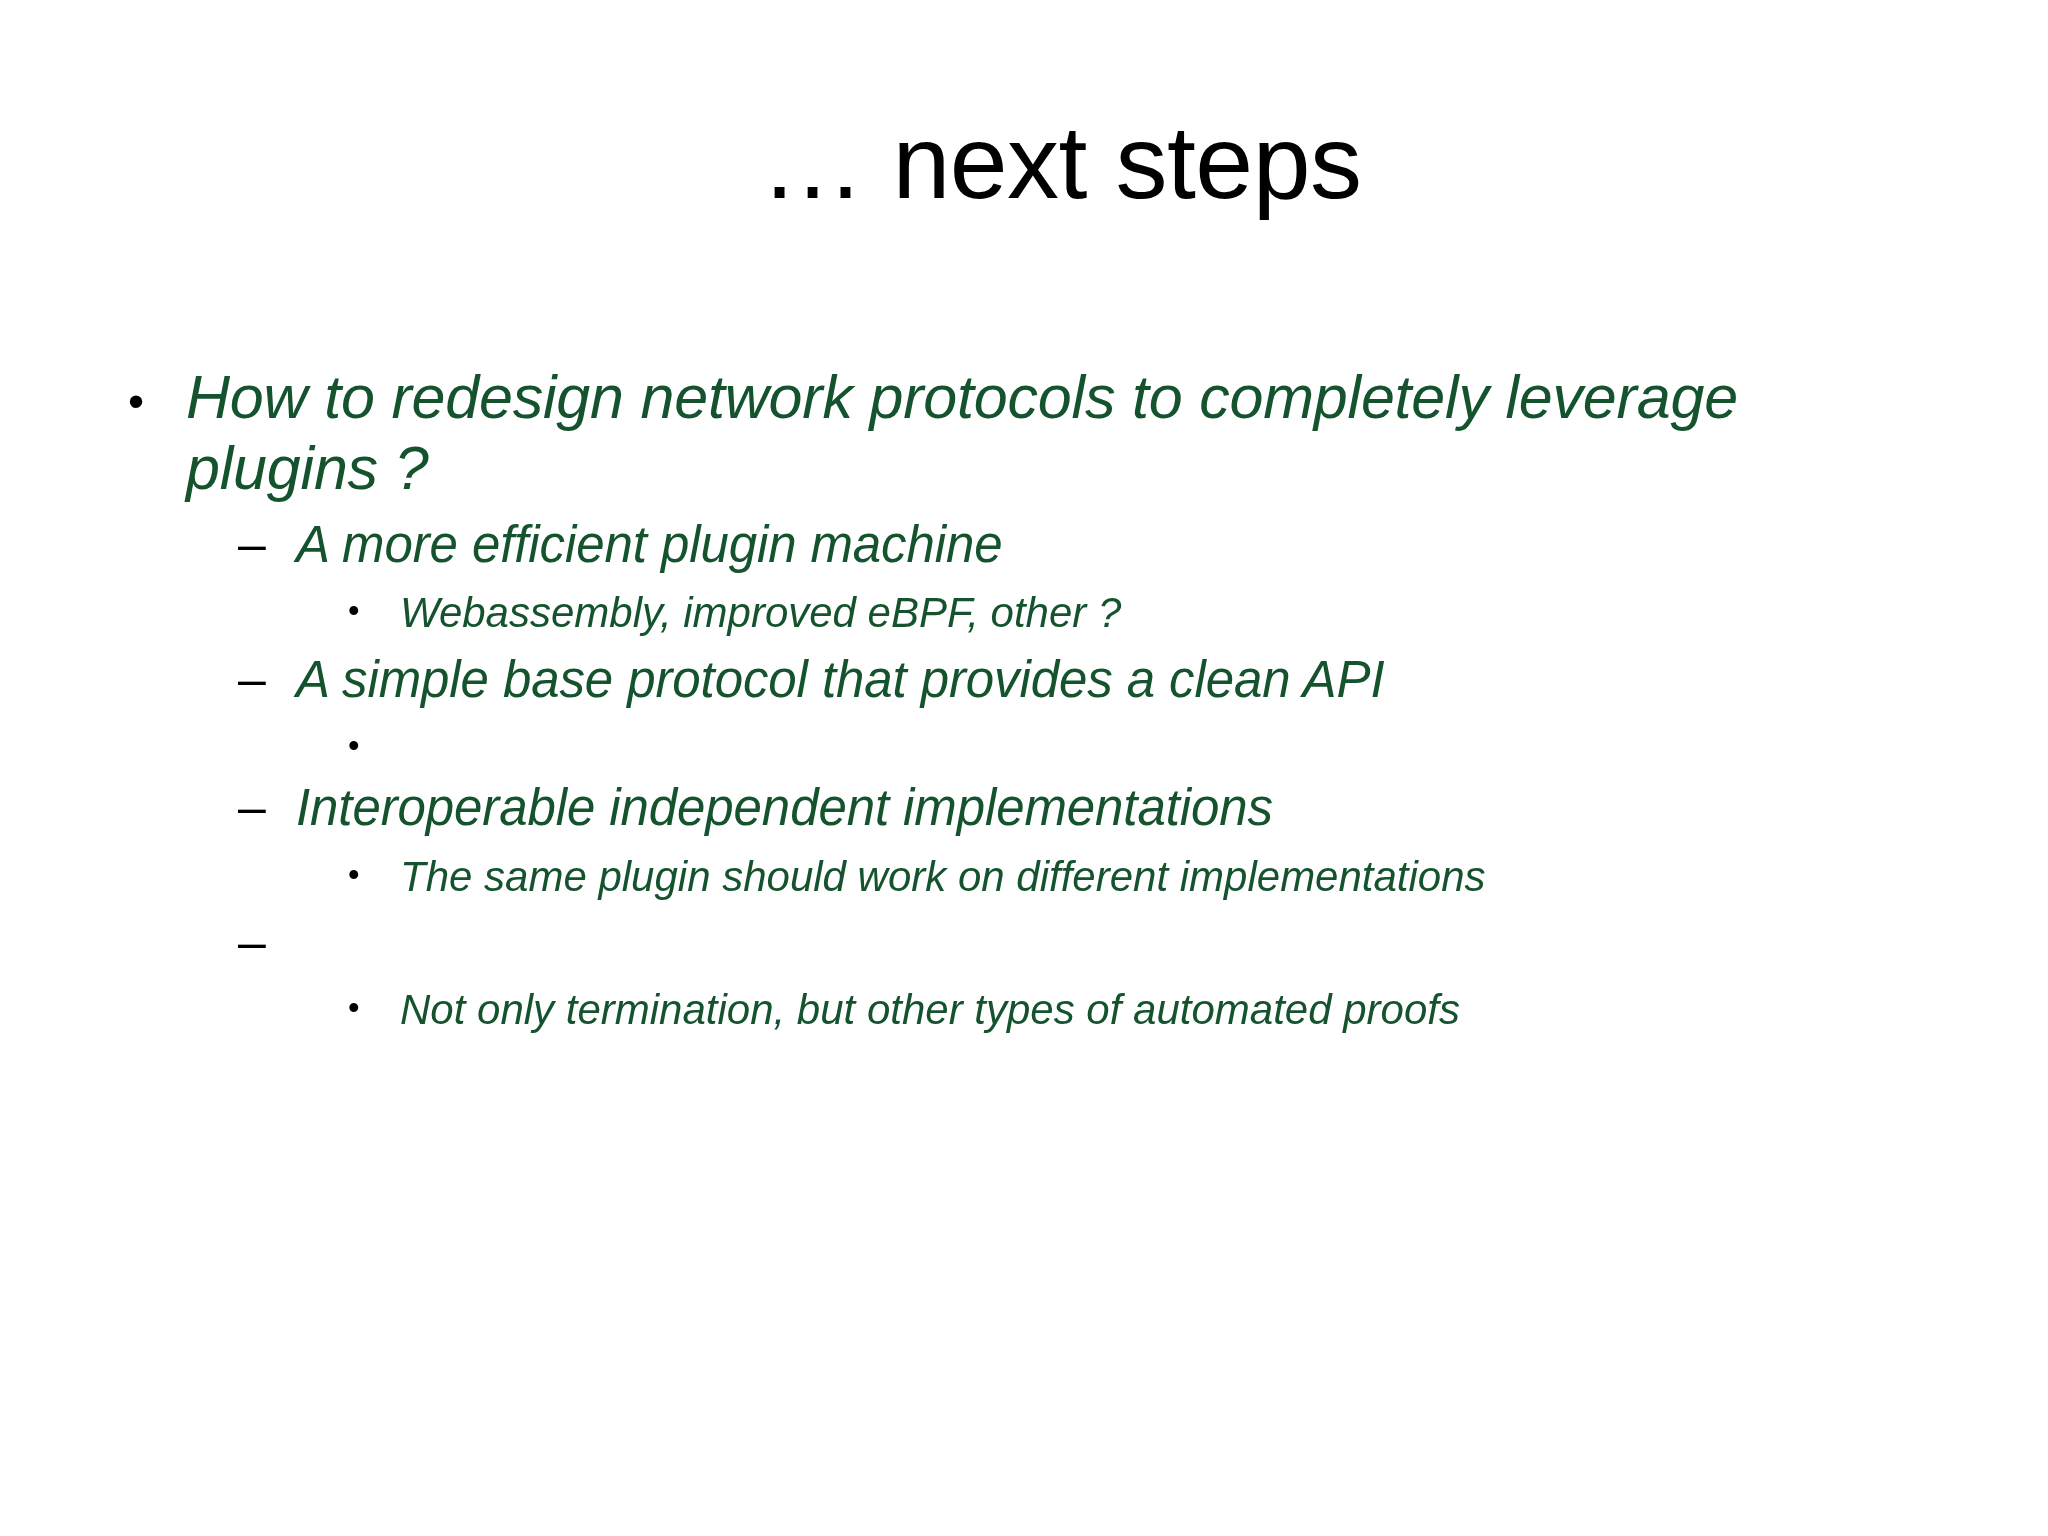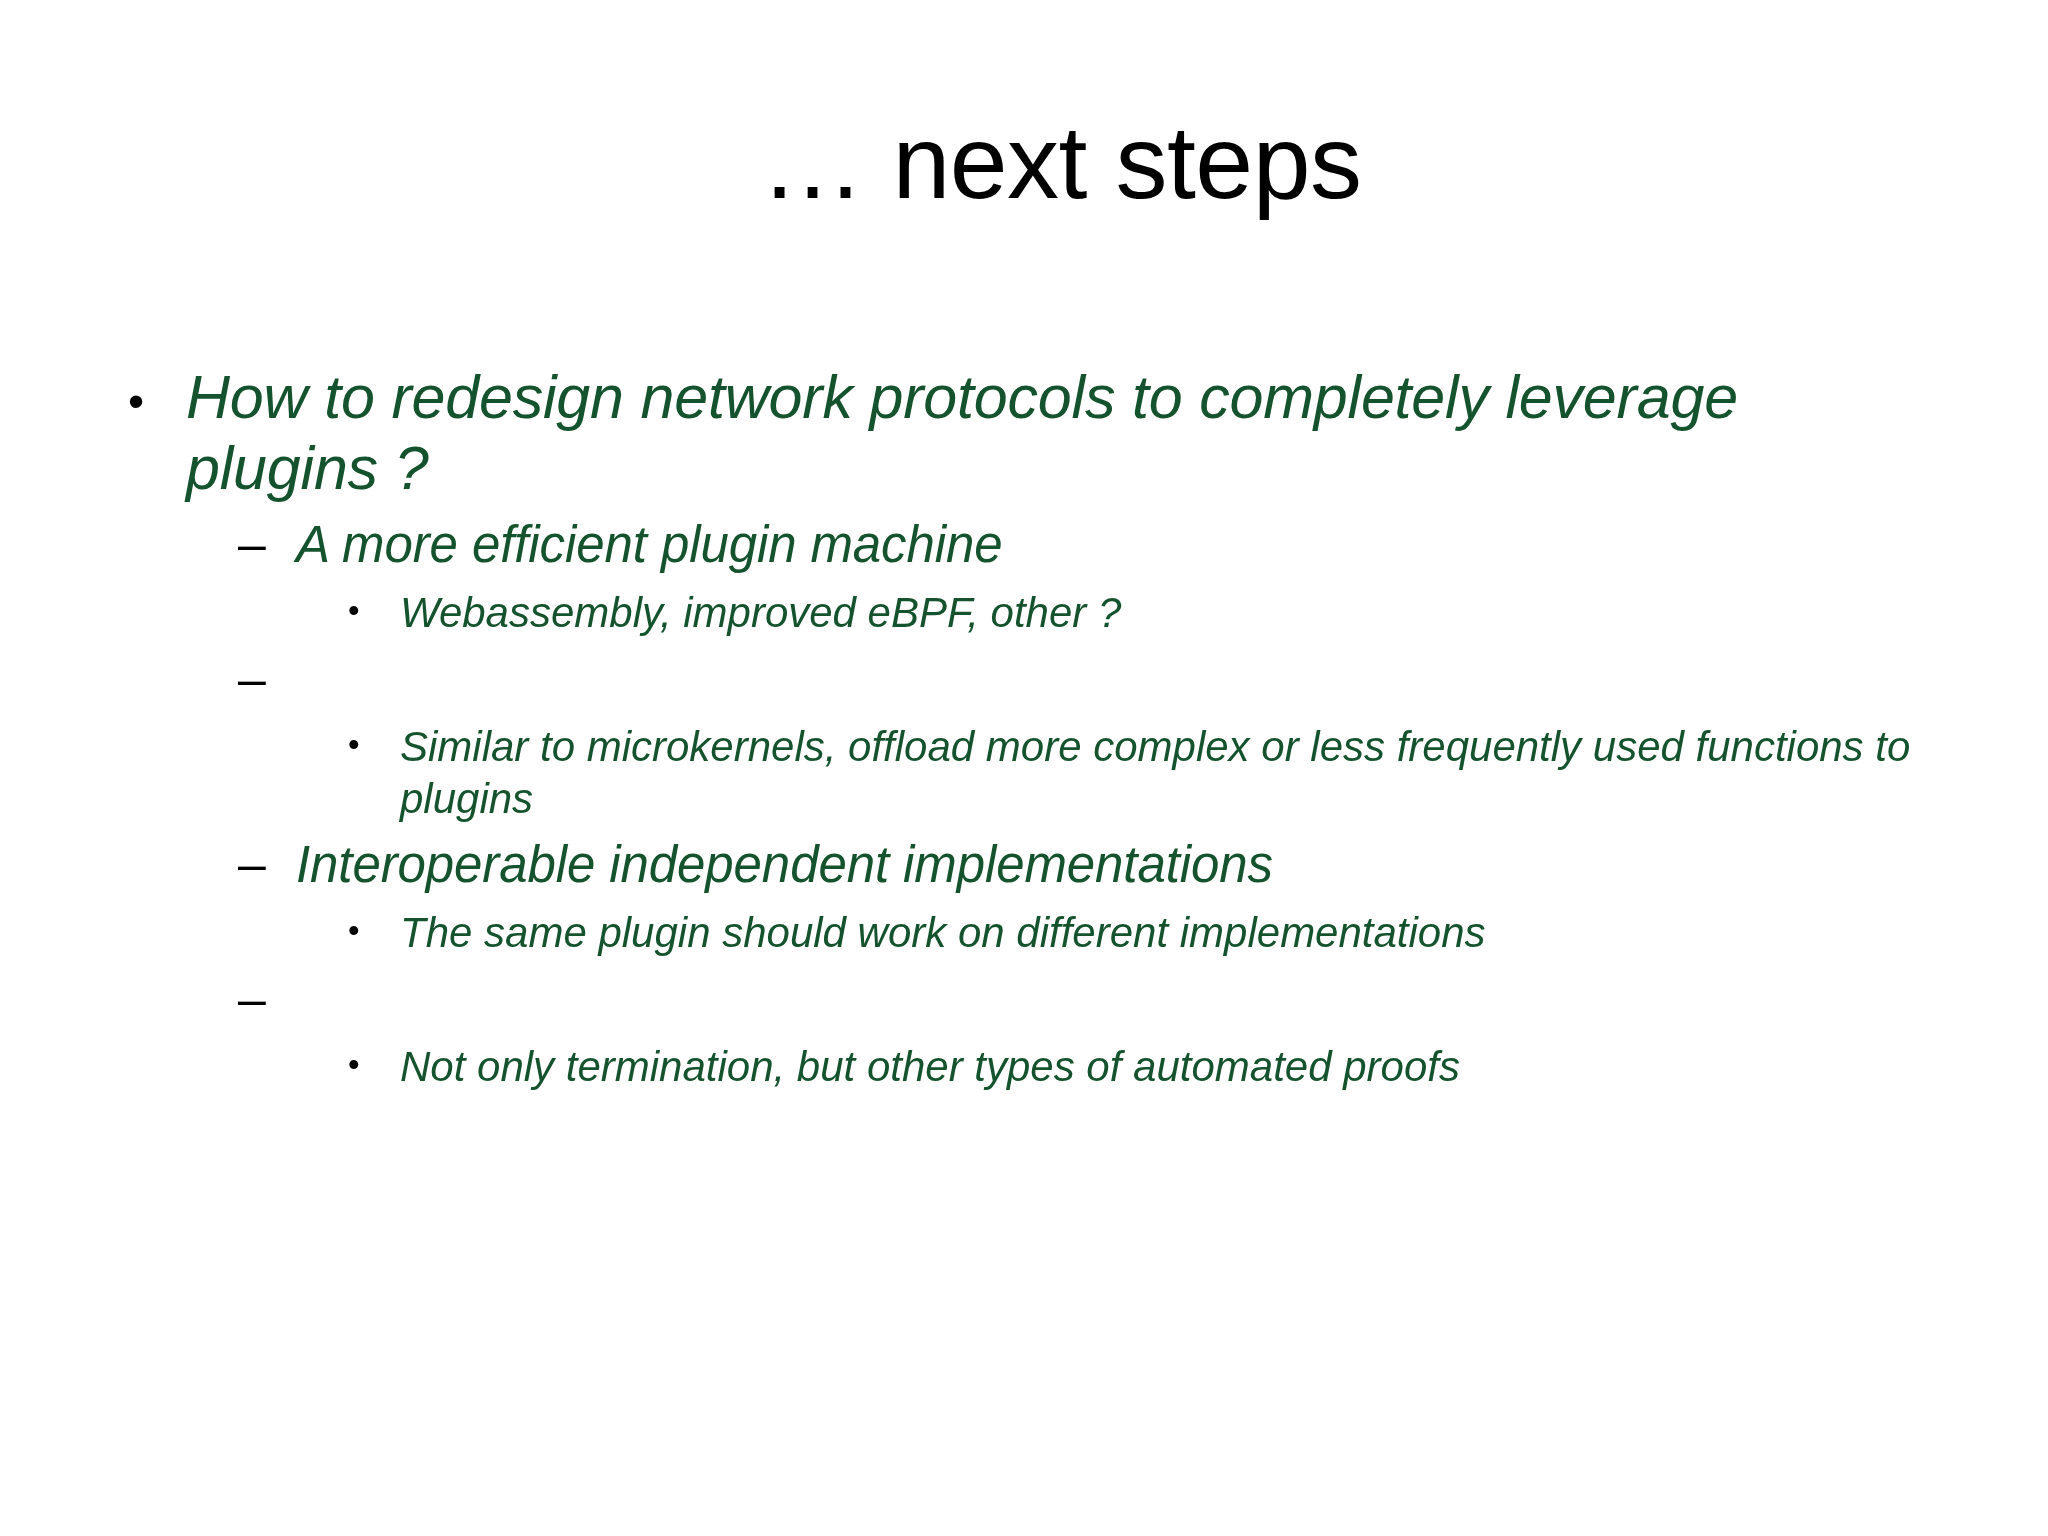--- a/index.html
+++ b/index.html
@@ -139,25 +139,25 @@
       <span class="btext">A more efficient plugin machine</span>
     </div>
 
     <div class="bullet-row lvl3">
       <span class="marker">•</span>
       <span class="btext">Webassembly, improved eBPF, other ?</span>
     </div>
 
     <div class="bullet-row lvl2">
       <span class="marker">–</span>
+      <span class="btext">A simple base protocol that provides a clean API</span>
     </div>
 
     <div class="bullet-row lvl3">
       <span class="marker">•</span>
-      <span class="btext">Similar to microkernels, offload more complex or less frequently used functions to plugins</span>
     </div>
 
     <div class="bullet-row lvl2">
       <span class="marker">–</span>
       <span class="btext">Interoperable independent implementations</span>
     </div>
 
     <div class="bullet-row lvl3">
       <span class="marker">•</span>
       <span class="btext">The same plugin should work on different implementations</span>

